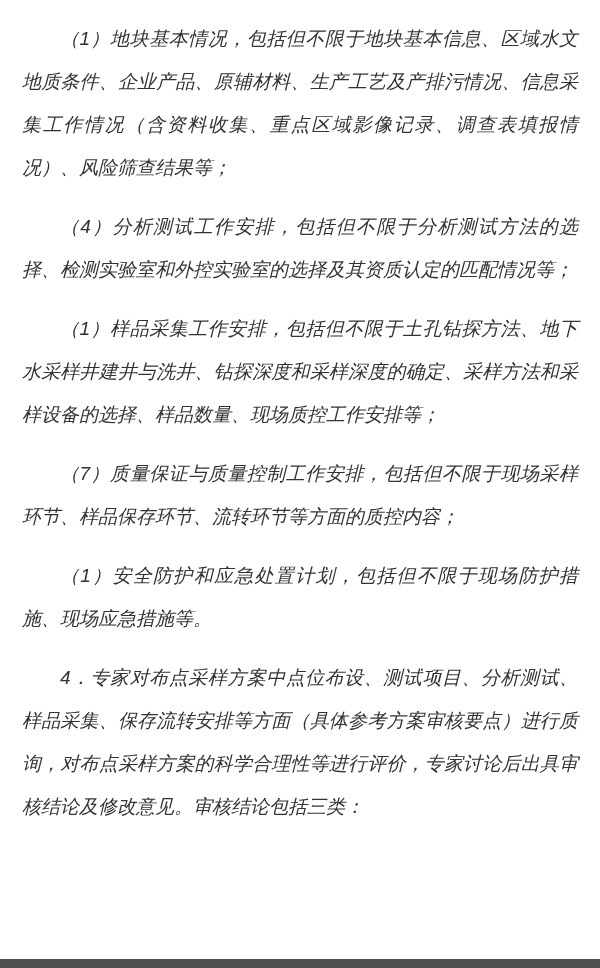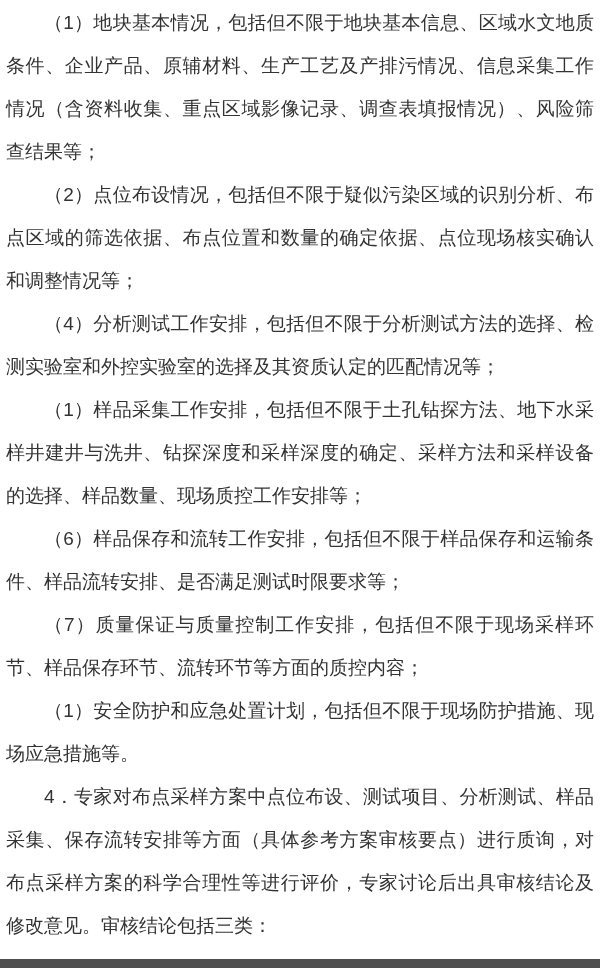--- a/index.html
+++ b/index.html
@@ -17,41 +17,40 @@
   .doc {
     box-sizing: border-box;
     width: 600px;
     padding: 1px 6px 0 6px;
     color: #333333;
     font-size: 19px;
     line-height: 43px;
     text-align: justify;
   }
   .doc p {
-    margin: 0;
+    margin: 16px;
     padding: 0;
     text-indent: 2em;
     word-break: break-all;
+    font-style: italic;
   }
   .bottom-bar {
     position: absolute;
     left: 0;
     bottom: 0;
     width: 600px;
     height: 9px;
     background: #4f4f4f;
   }
 </style>
 </head>
 <body>
 
 <main class="doc">
   <p>（1）地块基本情况，包括但不限于地块基本信息、区域水文地质条件、企业产品、原辅材料、生产工艺及产排污情况、信息采集工作情况（含资料收集、重点区域影像记录、调查表填报情况）、风险筛查结果等；</p>
-  <p>（2）点位布设情况，包括但不限于疑似污染区域的识别分析、布点区域的筛选依据、布点位置和数量的确定依据、点位现场核实确认和调整情况等；</p>
   <p>（4）分析测试工作安排，包括但不限于分析测试方法的选择、检测实验室和外控实验室的选择及其资质认定的匹配情况等；</p>
   <p>（1）样品采集工作安排，包括但不限于土孔钻探方法、地下水采样井建井与洗井、钻探深度和采样深度的确定、采样方法和采样设备的选择、样品数量、现场质控工作安排等；</p>
-  <p>（6）样品保存和流转工作安排，包括但不限于样品保存和运输条件、样品流转安排、是否满足测试时限要求等；</p>
   <p>（7）质量保证与质量控制工作安排，包括但不限于现场采样环节、样品保存环节、流转环节等方面的质控内容；</p>
   <p>（1）安全防护和应急处置计划，包括但不限于现场防护措施、现场应急措施等。</p>
   <p>4．专家对布点采样方案中点位布设、测试项目、分析测试、样品采集、保存流转安排等方面（具体参考方案审核要点）进行质询，对布点采样方案的科学合理性等进行评价，专家讨论后出具审核结论及修改意见。审核结论包括三类：</p>
 </main>
 
 <div class="bottom-bar"></div>
 
 </body></html>

